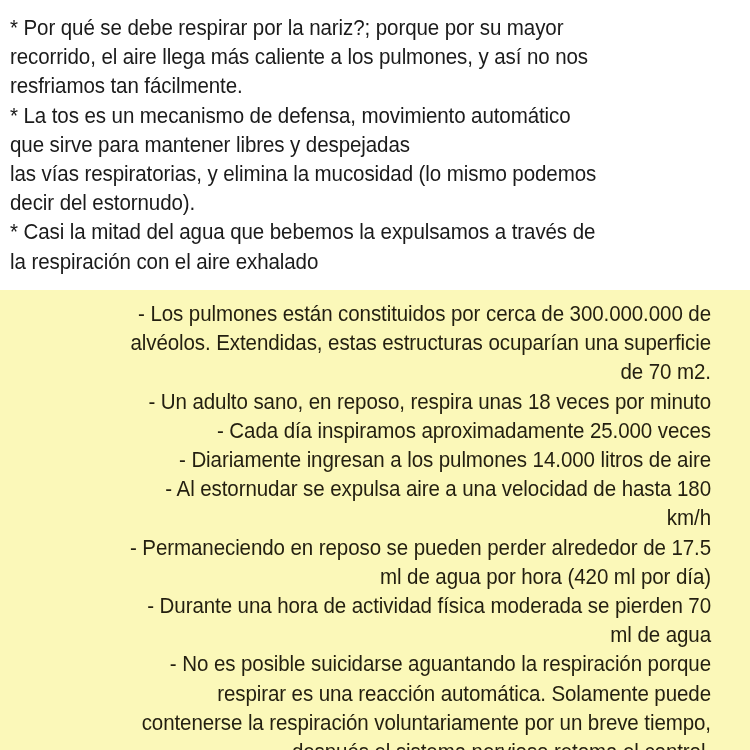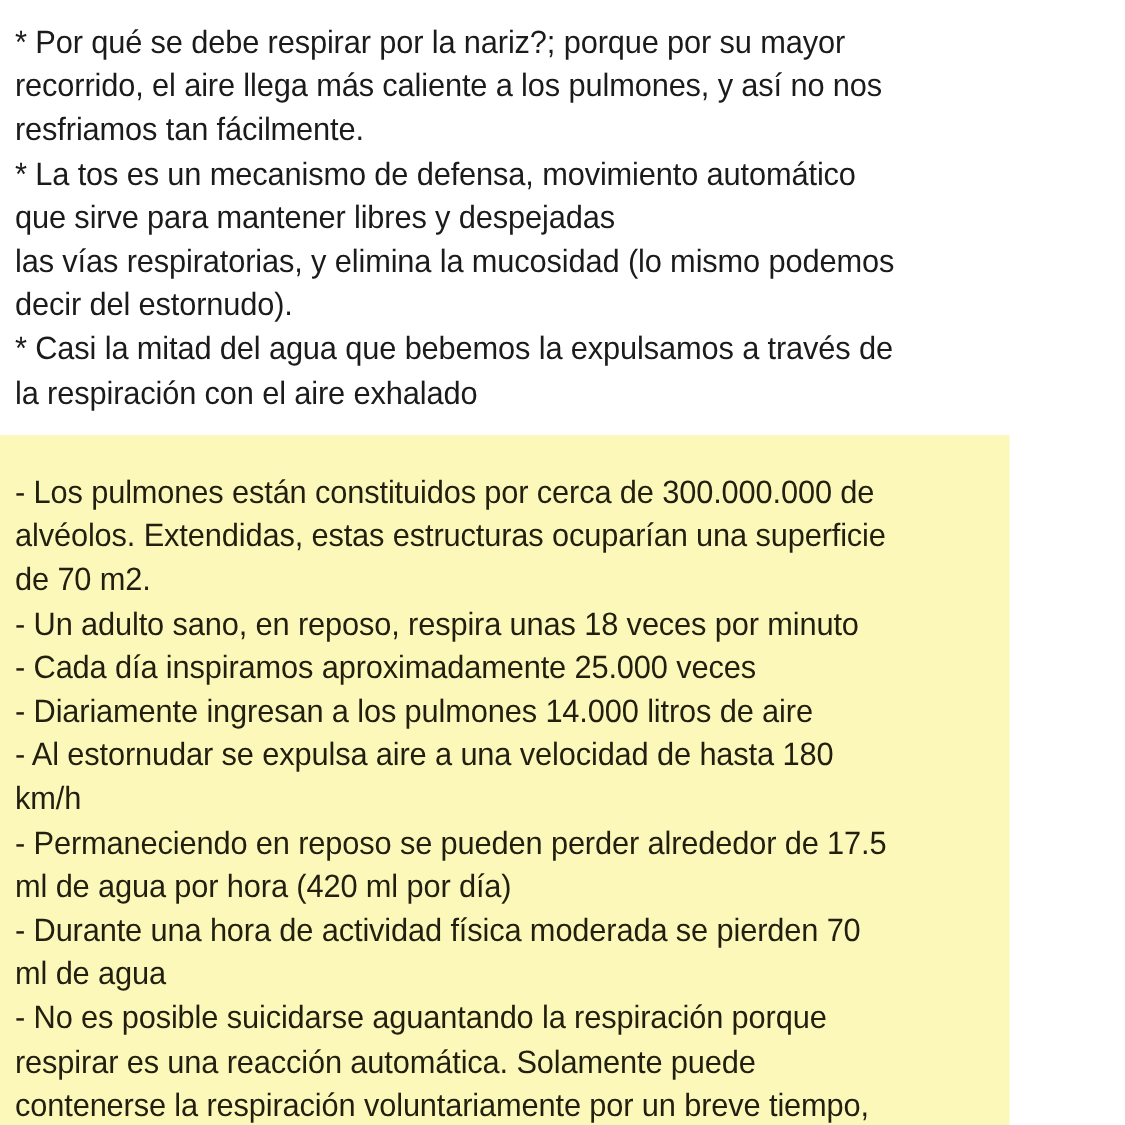--- a/index.html
+++ b/index.html
@@ -28,25 +28,26 @@
     width: 750px;
     padding: 14px 6px 0 10px;
     box-sizing: border-box;
   }
 
   
   .highlight-block {
     position: absolute;
     left: 0;
     top: 290px;
-    width: 673px;
+    width: 750px;
     height: 460px;
     background: #fbf8b9;
-    padding: 24px 6px 0 10px;
+    padding: 10px 6px 0 10px;
     box-sizing: border-box;
+    text-align: right;
   }
 
   .line {
     display: block;
     font-size: 21.5px;
     line-height: 29.2px;
     color: #1b1b1b;
     letter-spacing: -0.1px;
     white-space: pre;
     transform: scaleX(0.955);

